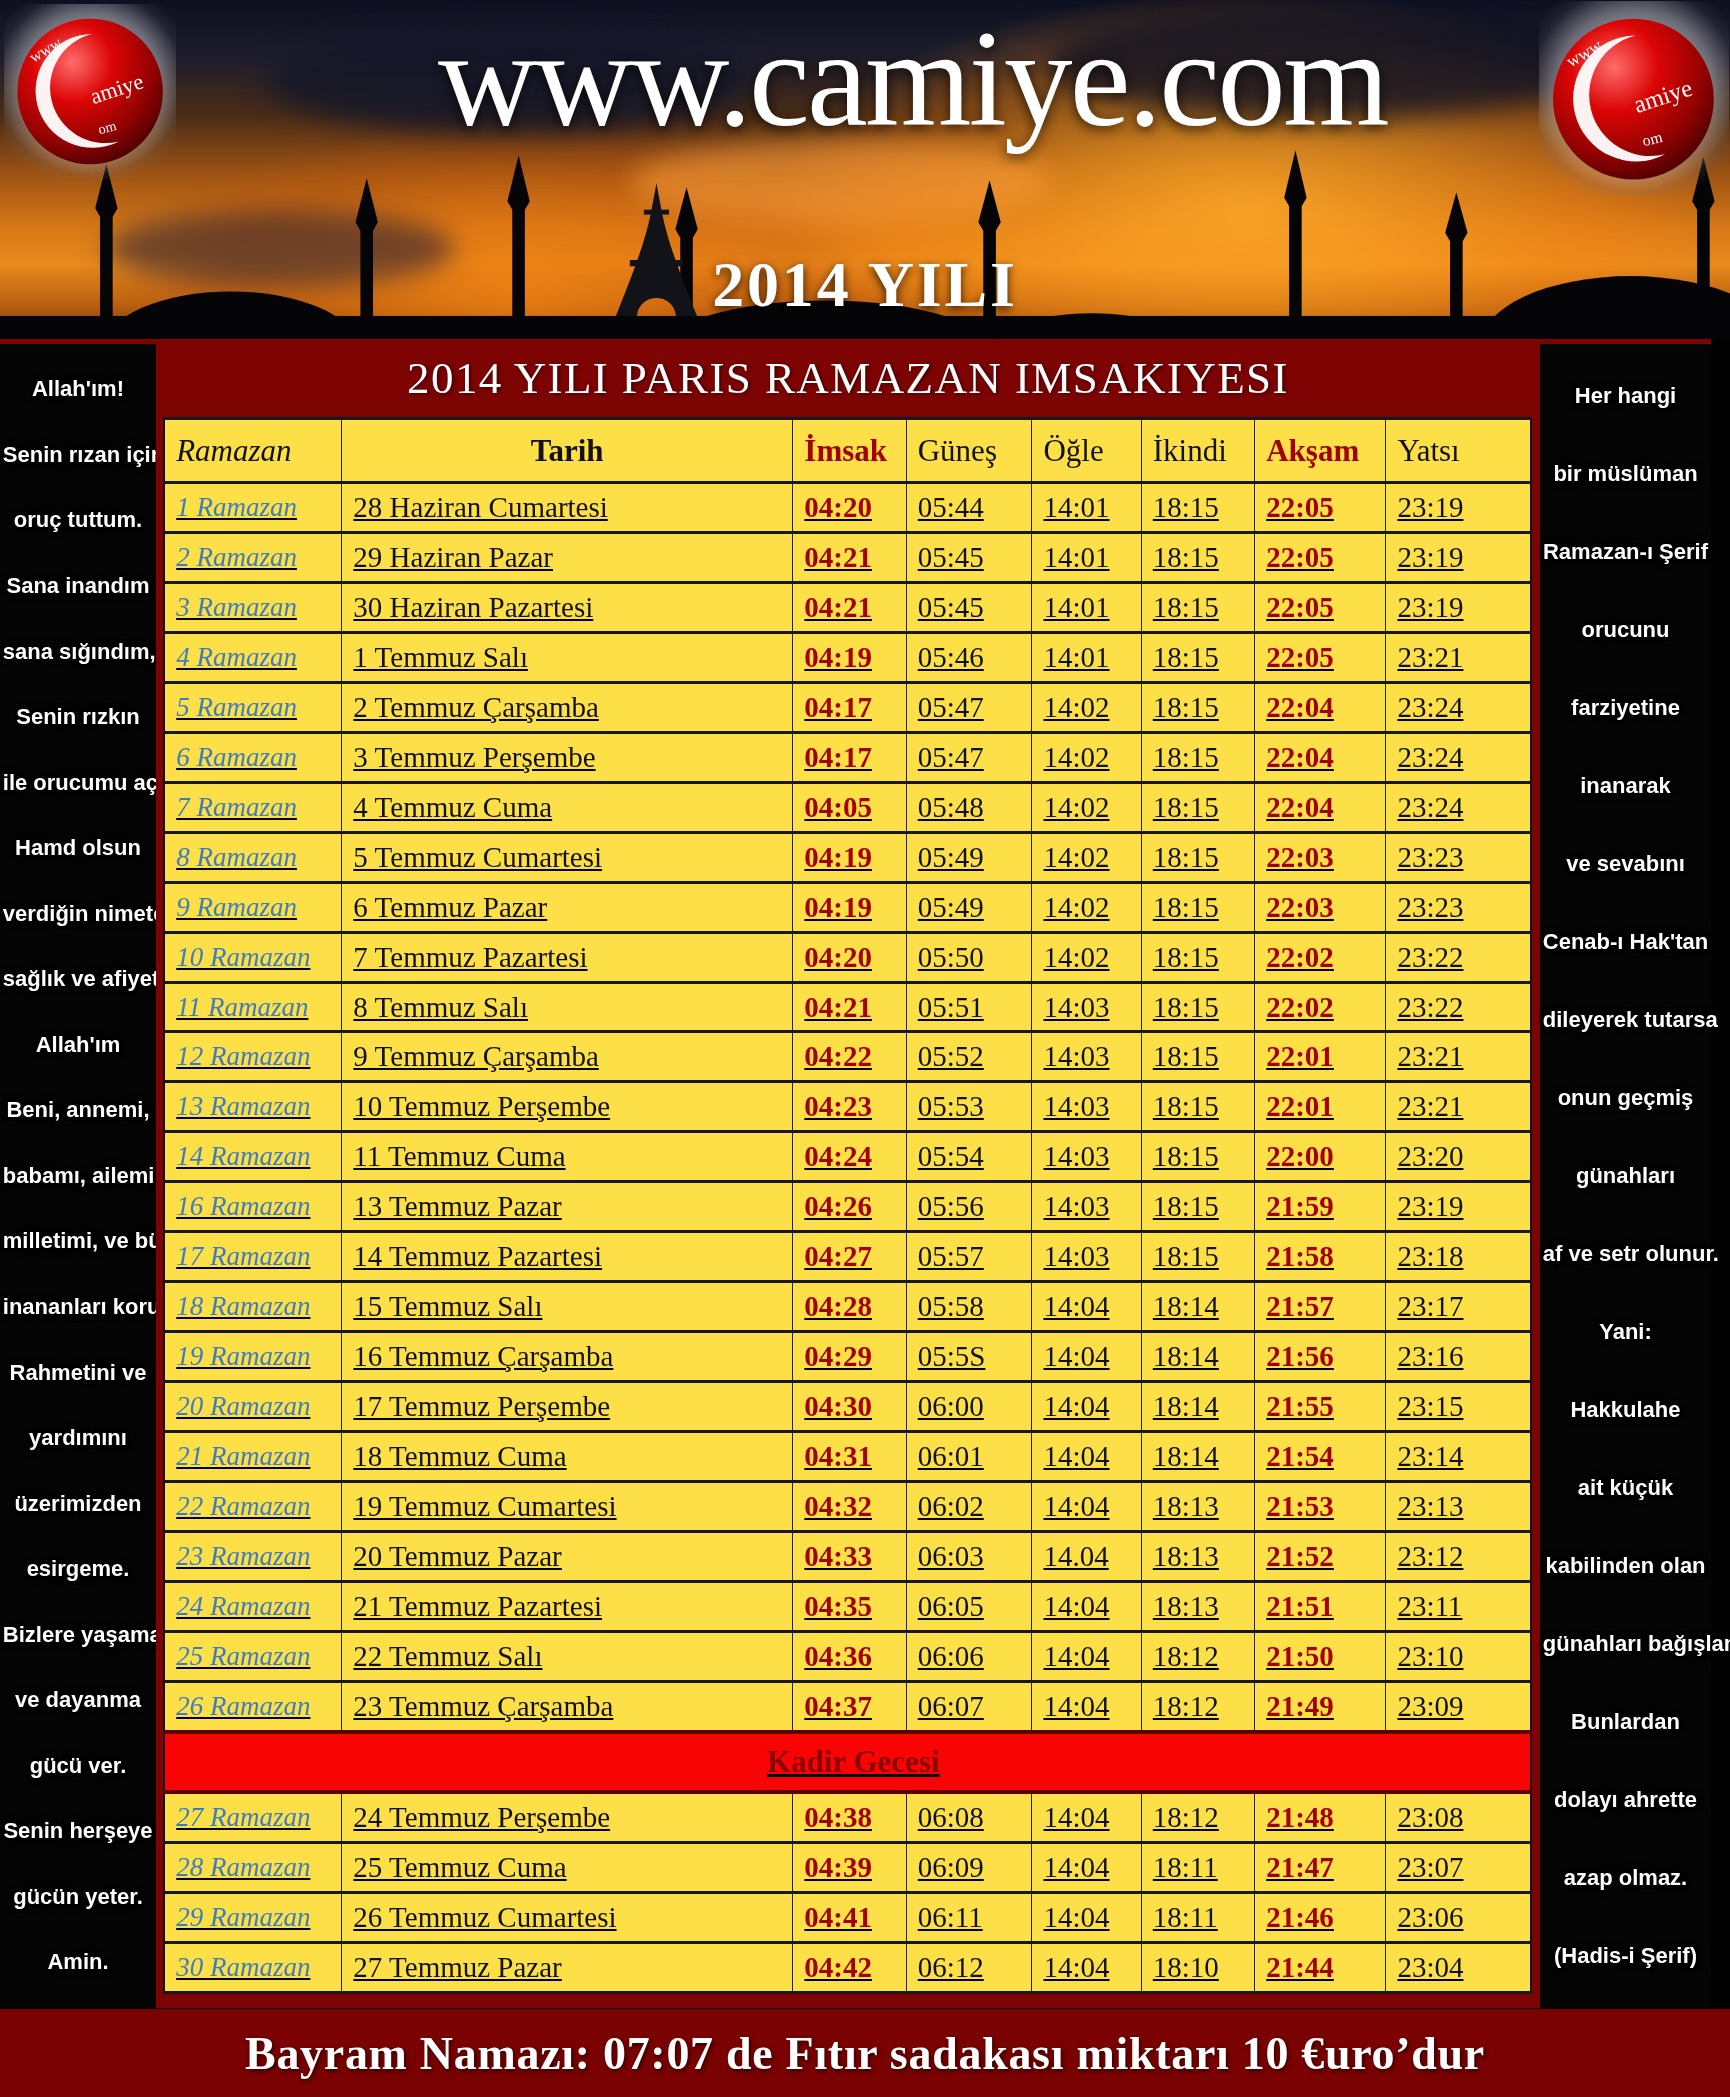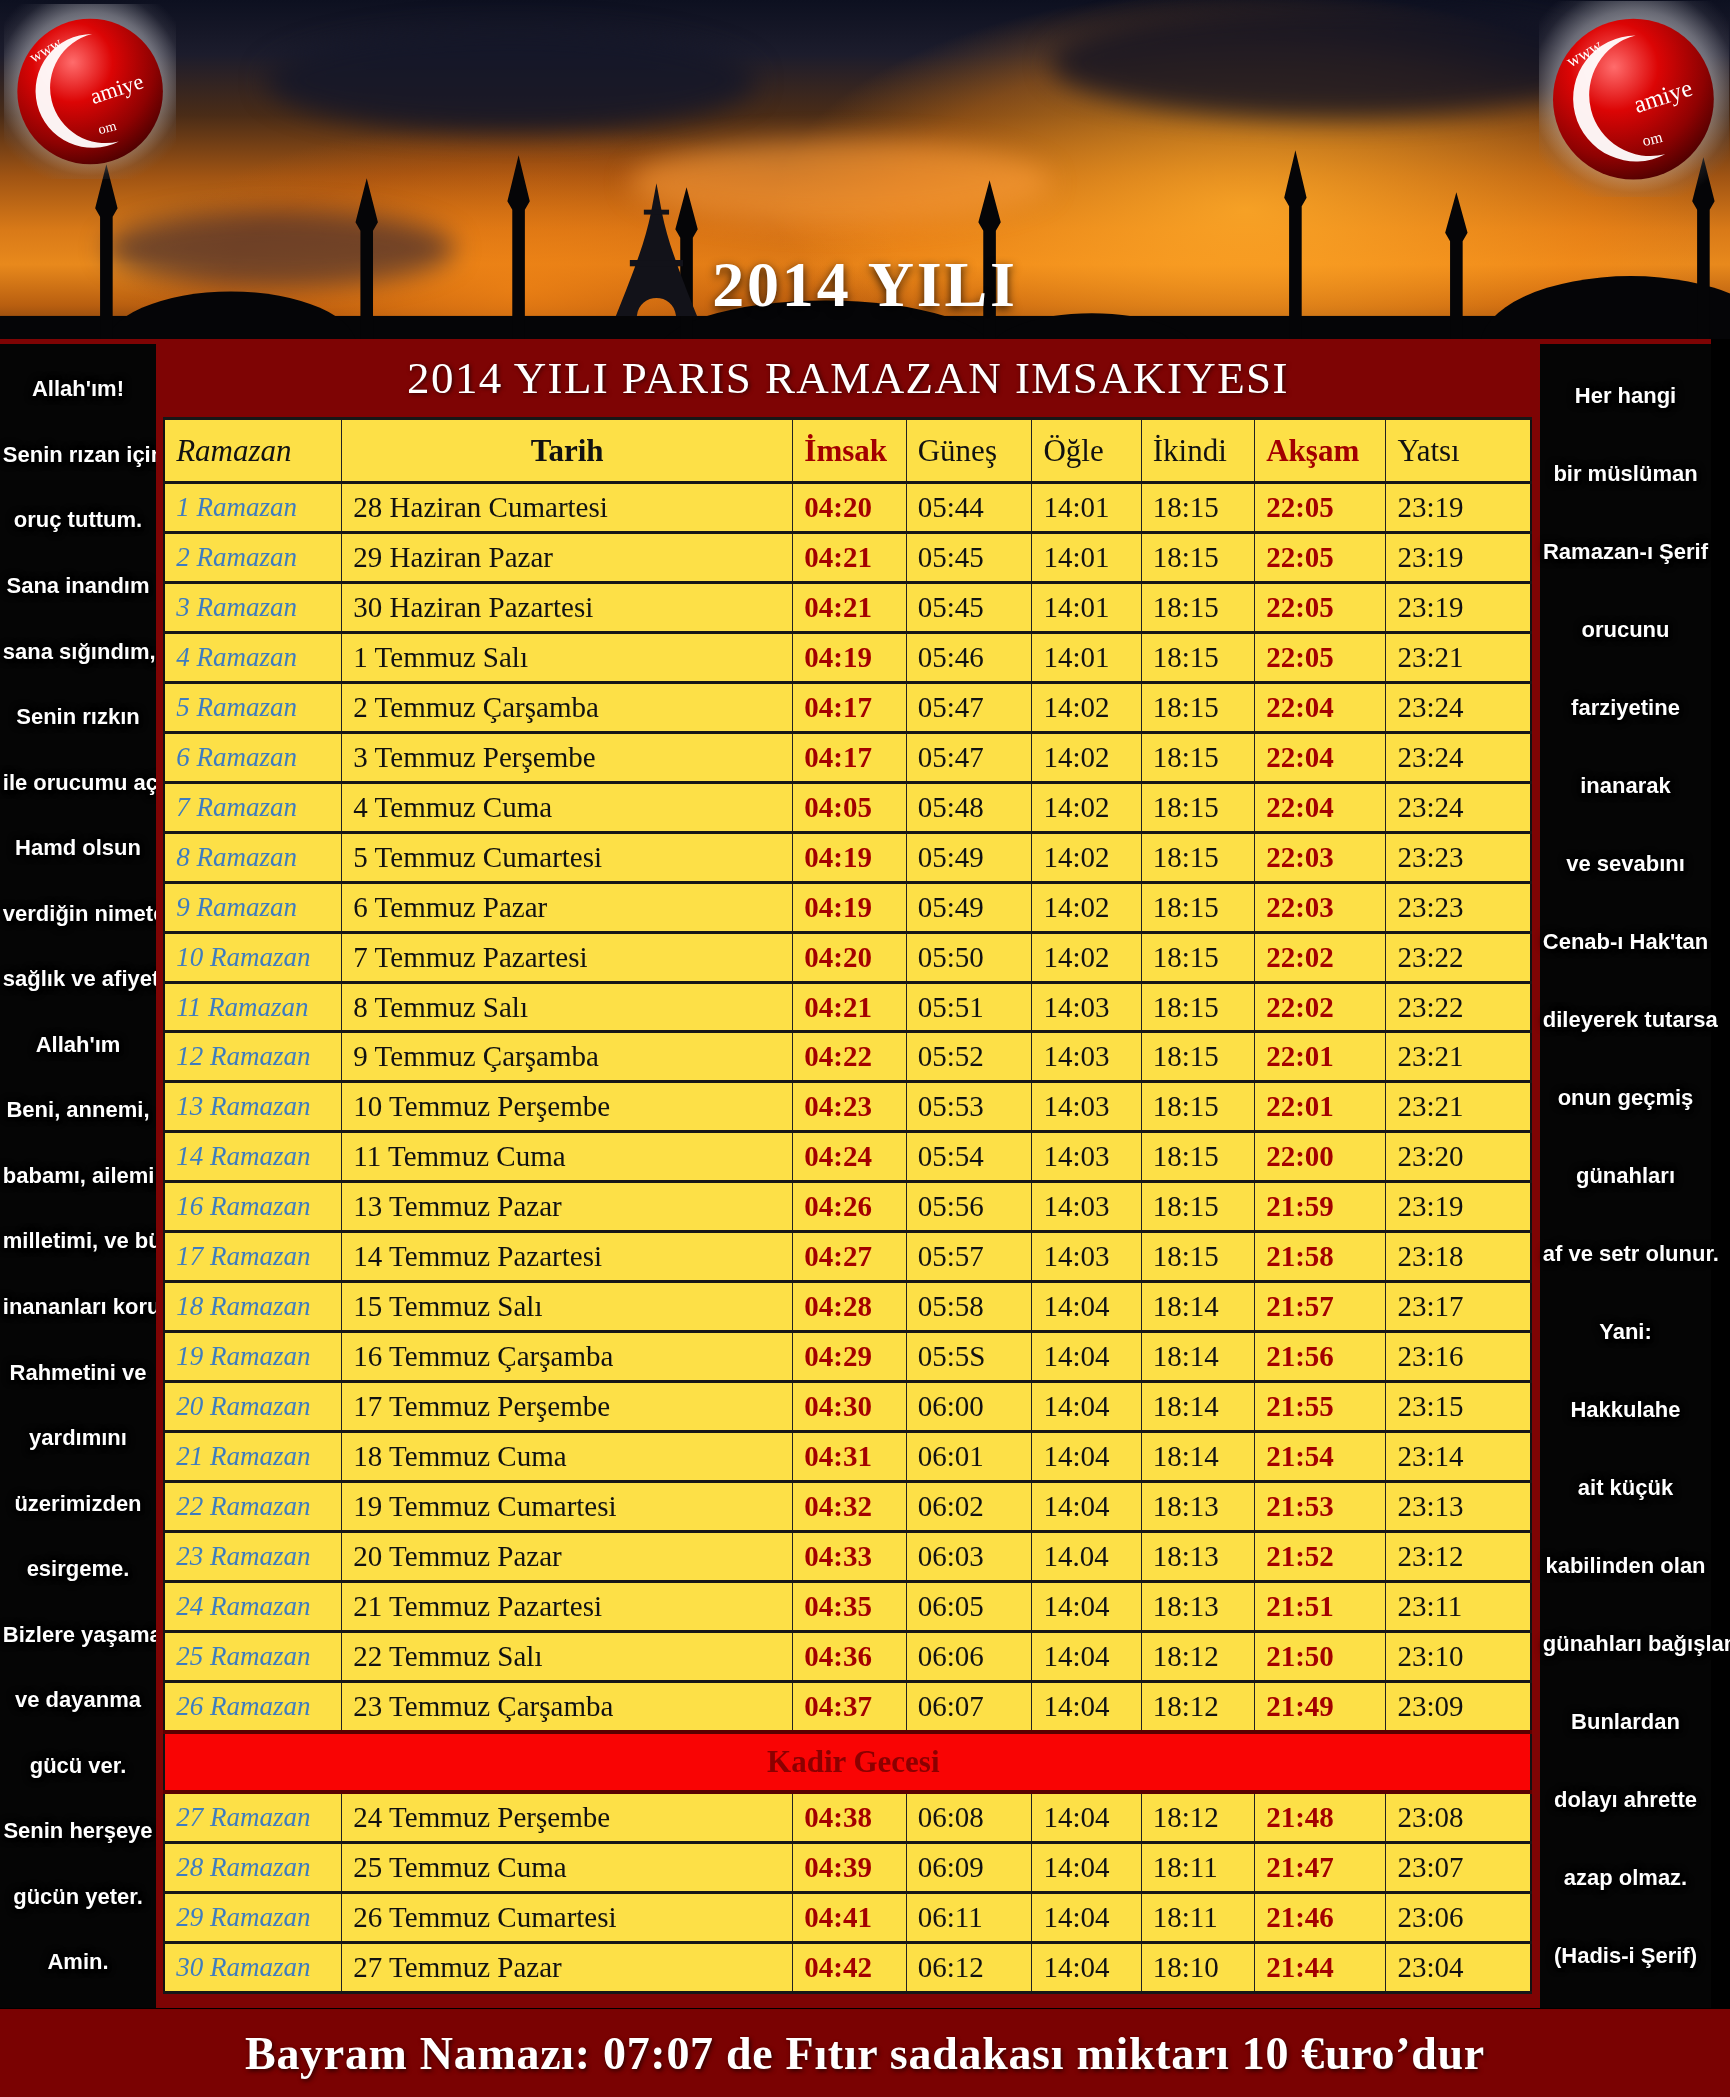--- a/index.html
+++ b/index.html
@@ -82,21 +82,21 @@
   }
   col.c0{width:13%;} col.c1{width:33%;} col.c2{width:8.3%;} col.c3{width:9.2%;}
   col.c4{width:8%;}  col.c5{width:8.3%;} col.c6{width:9.6%;} col.c7{width:10.6%;}
   .prayer th, .prayer td {
     border-left:1.4px solid #222; border-right:1.4px solid #222;
     border-top:3.5px solid #171717; border-bottom:3.5px solid #171717;
     text-align:left; padding-left:11.2px; vertical-align:middle;
     font-size:29px; color:#111; overflow:hidden; white-space:nowrap;
   }
   .prayer thead tr { height:64px; }
-  .prayer tbody tr { height:35px; }
+  .prayer tbody tr { height:35px;text-decoration:underline; }
   .prayer th { font-size:31px; font-weight:normal; }
   .prayer th.h-ramazan { font-style:italic; }
   .prayer th.h-tarih   { font-weight:bold; text-align:center; padding-left:0; }
   .prayer th.h-red     { color:#a30000; font-weight:bold; }
   td.ramazan { font-style:italic; color:#3e7cc0; font-size:27px; }
   td.time-red { color:#a30000; font-weight:bold; }
   tr.kadir { height:43px !important; }
   tr.kadir td {
     background:#f90404; color:#8b0000; text-align:center; padding-left:12px;
     font-weight:bold; font-size:31px;
@@ -138,20 +138,21 @@
       <path d="M1405,485 L1405,330 L1398,318 L1414,258 L1430,318 L1423,330 L1423,485 Z" fill="#050507"></path>
       <path d="M1842,485 L1842,295 L1835,283 L1851,215 L1867,283 L1860,295 L1860,485 Z" fill="#050507"></path>
       <path d="M2072,485 L2072,345 L2065,333 L2081,275 L2097,333 L2090,345 L2090,485 Z" fill="#050507"></path>
       <path d="M2425,485 L2425,300 L2418,288 L2434,225 L2450,288 L2443,300 L2443,485 Z" fill="#050507"></path>
 
       <path d="M880,452 C905,390 922,345 930,305 L938,262 L946,305 C954,345 971,390 996,452 L966,452 C962,418 914,418 910,452 Z" fill="#121219"></path>
       <rect x="900" y="372" width="76" height="9" fill="#121219"></rect>
       <rect x="920" y="300" width="36" height="7" fill="#121219"></rect>
     </svg>
 
+    <div class="site-title">www.camiye.com</div>
     <div class="year-label">2014 YILI</div>
 
     <div class="logo-box left">
       <svg viewBox="0 0 100 100">
         <defs>
           <radialGradient id="ballL" cx="38%" cy="30%" r="78%">
             <stop offset="0%" stop-color="#ff6c6c"></stop>
               <stop offset="35%" stop-color="#dc0505"></stop>
             <stop offset="72%" stop-color="#8f0202"></stop>
               <stop offset="100%" stop-color="#3f0000"></stop>

